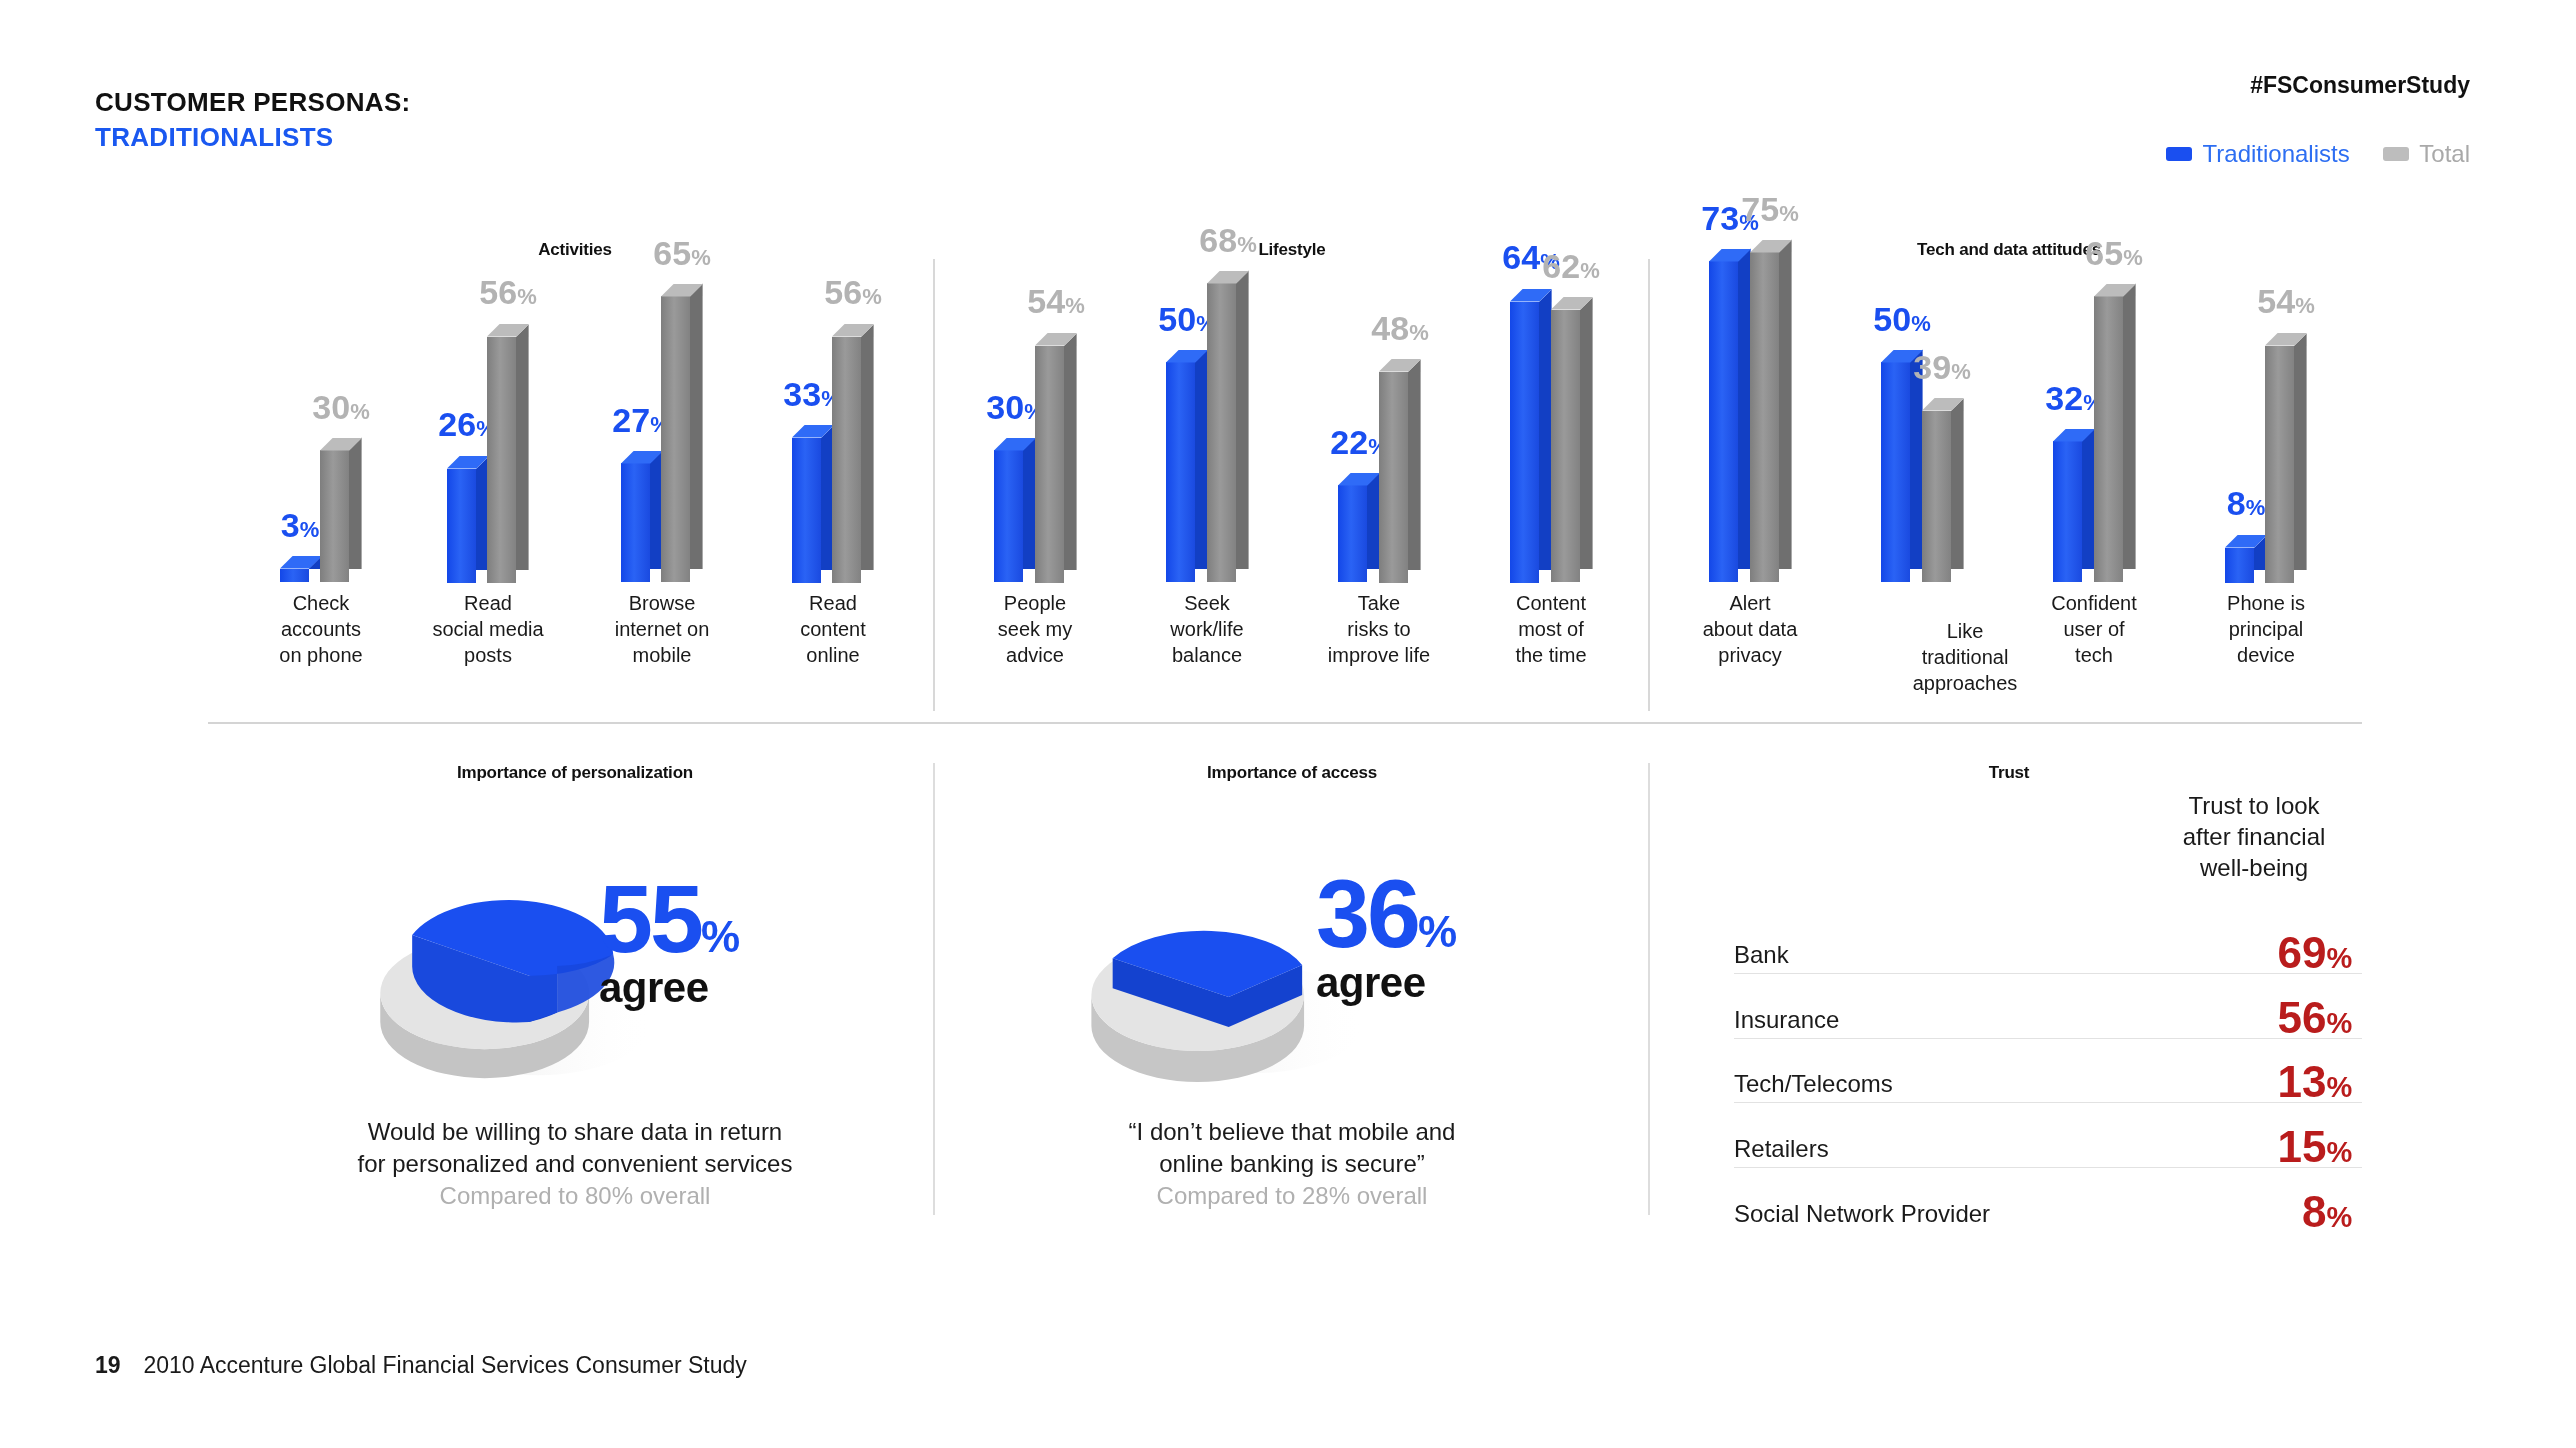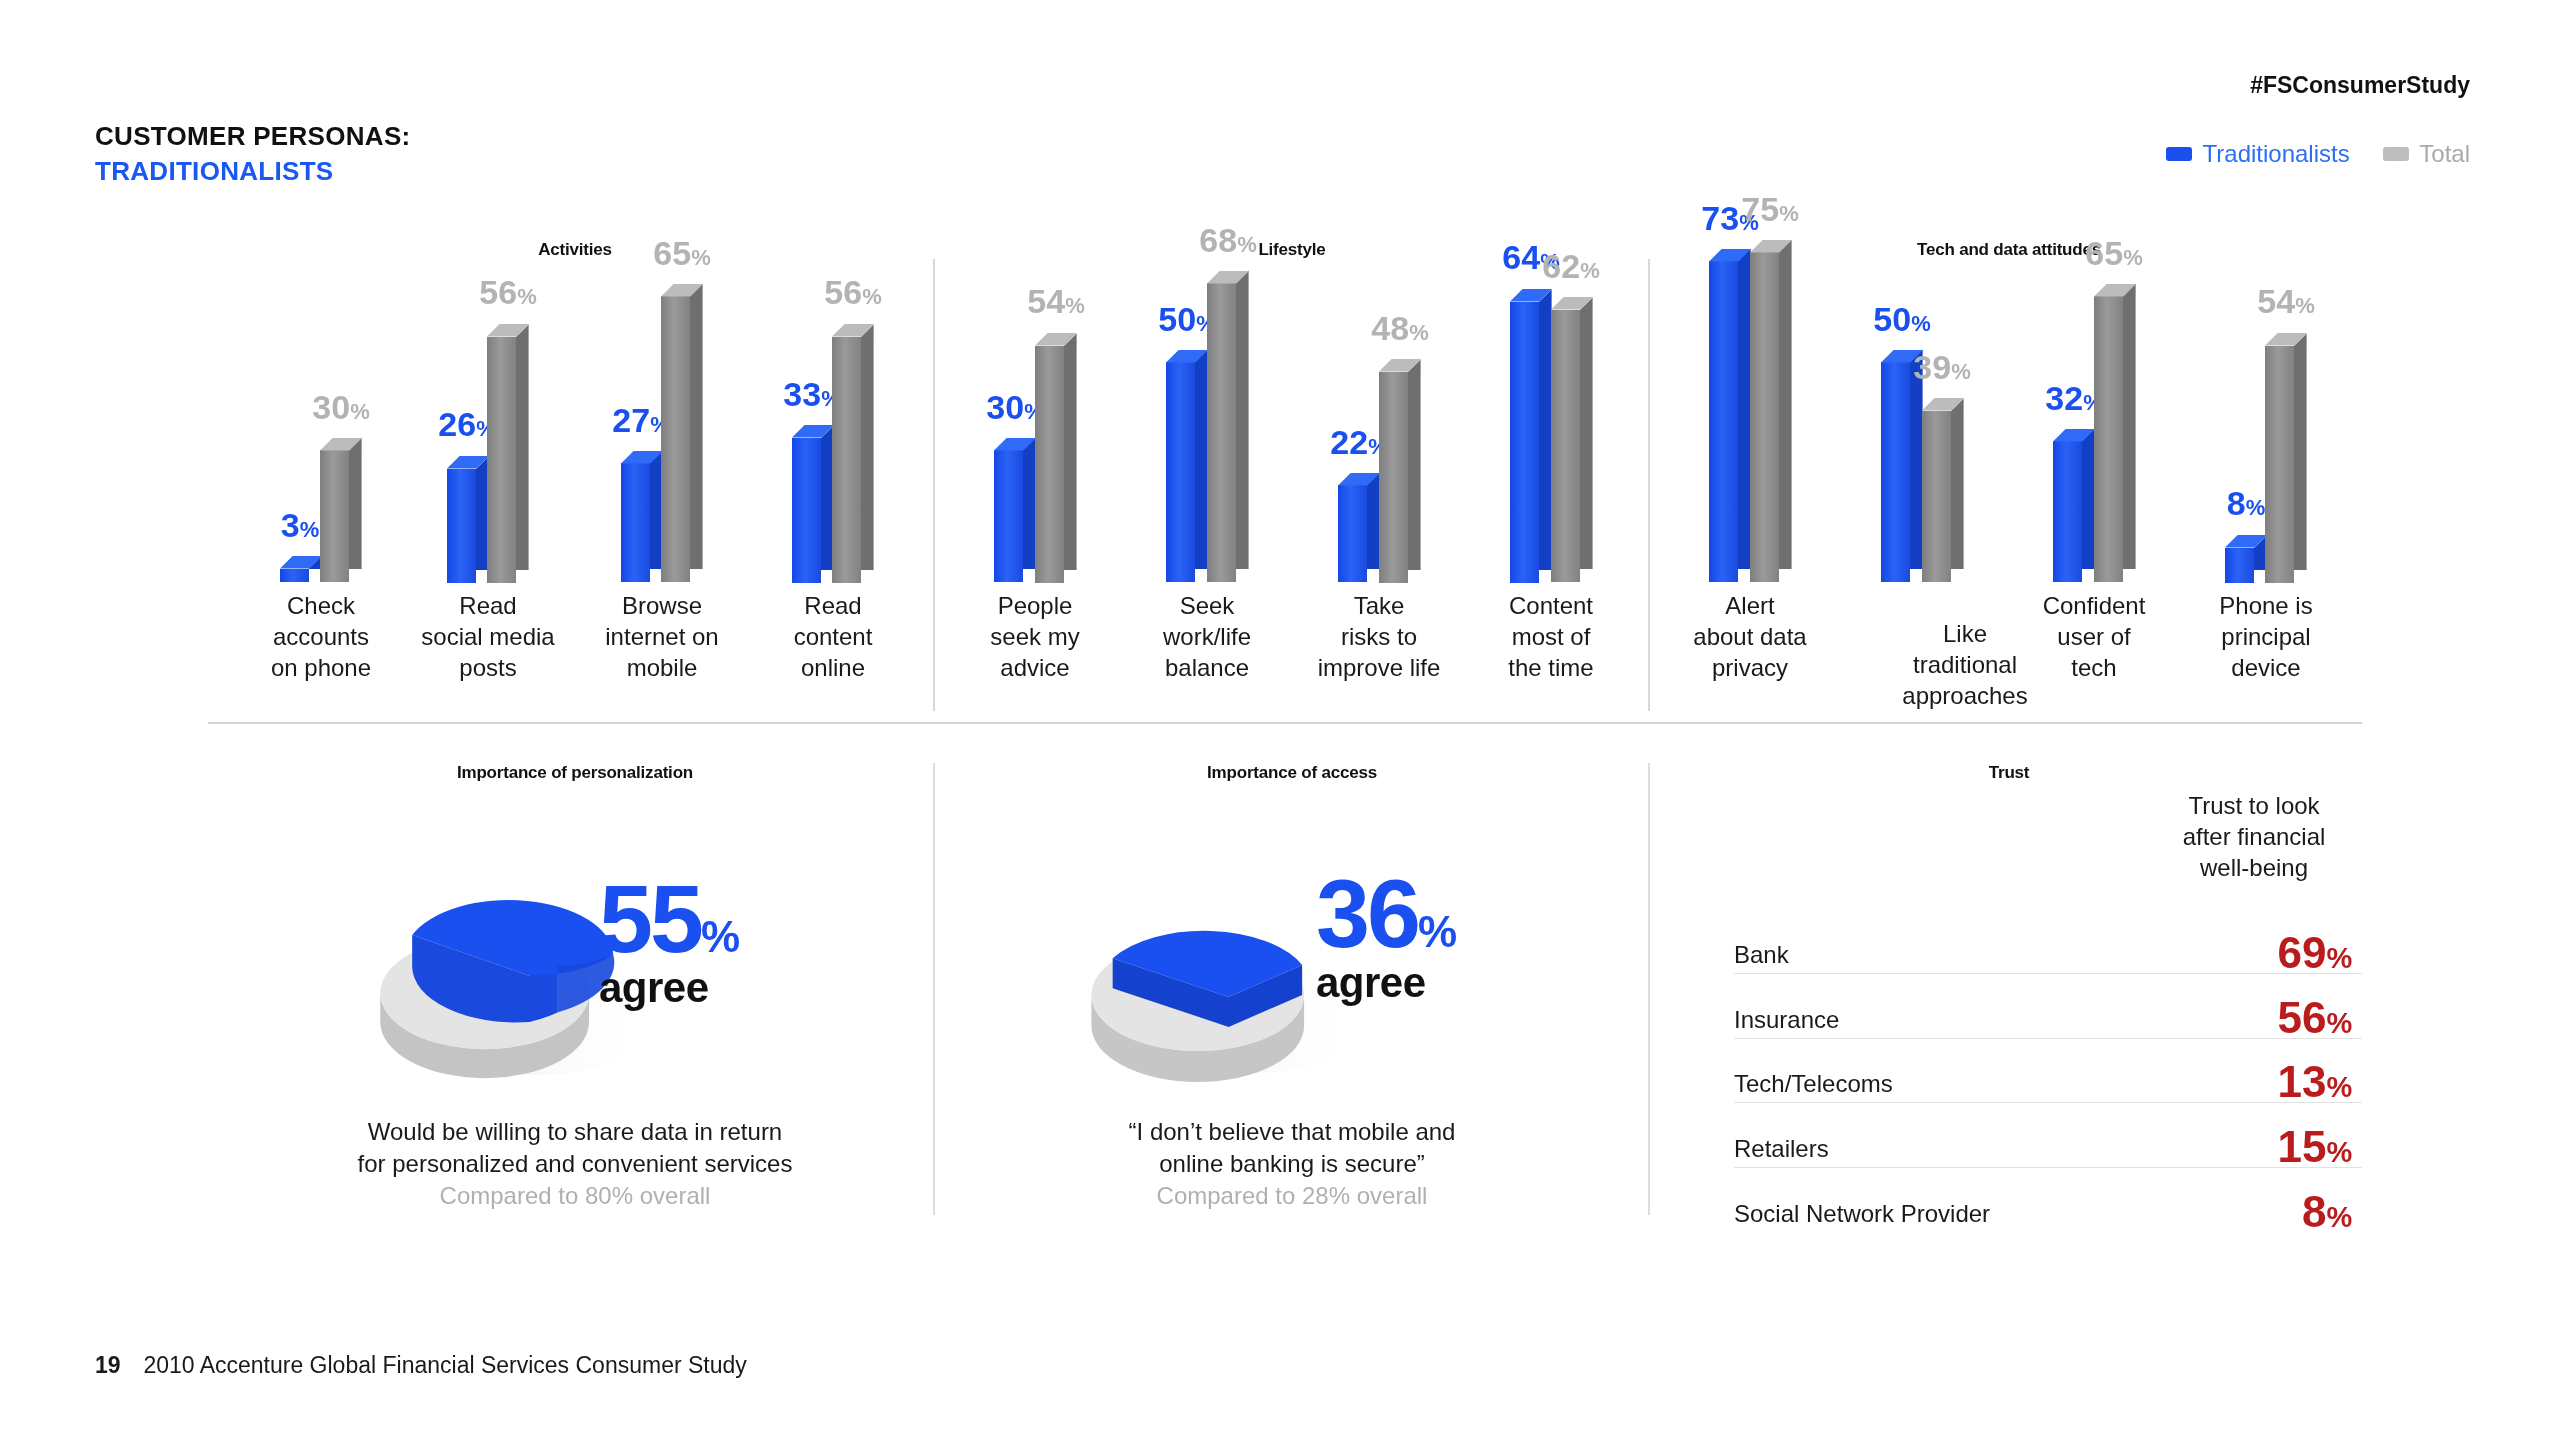--- a/index.html
+++ b/index.html
@@ -1,21 +1,21 @@
 <!DOCTYPE html>
 <html><head>
 <meta charset="utf-8">
 <style>
   html,body{margin:0;padding:0;background:#fff;}
   body{width:2576px;height:1449px;position:relative;overflow:hidden;
        font-family:"Liberation Sans",sans-serif;color:#111;}
 
   
   #header-title{position:absolute;left:95px;top:85px;font-size:26px;font-weight:bold;
-                letter-spacing:0.3px;line-height:1.34;margin-top:34px;}
+                letter-spacing:0.3px;line-height:1.34;}
   #header-title .l1{color:#111;display:block;}
   #header-title .l2{color:#1a58f0;display:block;}
   #hashtag{position:absolute;right:106px;top:72px;font-size:23px;font-weight:bold;color:#111;}
 
   #legend{position:absolute;right:106px;top:140px;display:flex;align-items:center;gap:33px;}
   .leg{display:flex;align-items:center;gap:10.6px;font-size:24px;}
   .swatch{width:26px;height:14.5px;border-radius:2.9px;display:inline-block;}
   .leg.blue{color:#2d6ef2;} .leg.blue .swatch{background:#1a4ff0;}
   .leg.grey{color:#a9a9a9;} .leg.grey .swatch{background:#bdbdbd;}
 
@@ -40,21 +40,21 @@
   .bar.grey .side{background:#6f6f6f;}
   .bar.grey .top{background:#bcbcbc;}
 
   .vlabel{position:absolute;white-space:nowrap;font-weight:bold;
           transform:translateX(-50%);line-height:1;}
   .vlabel .n{font-size:34px;}
   .vlabel .p{font-size:22px;}
   .vlabel.blue{color:#1a4ff0;}
   .vlabel.grey{color:#b3b3b3;}
 
-  .catlabel{position:absolute;text-align:center;font-size:24px;line-height:1.29;
+  .catlabel{position:absolute;text-align:center;font-size:20px;line-height:1.29;
             color:#1a1a1a;transform:translateX(-50%);white-space:nowrap;}
 
   
   .pie-wrap{position:absolute;}
   .pie-stat{position:absolute;font-weight:bold;line-height:.92;}
   .pie-stat .num{font-size:97px;color:#1a4ff0;letter-spacing:-2.9px;}
   .pie-stat .pct{font-size:44px;color:#1a4ff0;}
   .pie-stat .agree{display:block;font-size:42px;color:#111;margin-top:5.8px;letter-spacing:-0.5px;}
   .pie-cap{position:absolute;text-align:center;transform:translateX(-50%);
            font-size:24px;line-height:1.33;color:#1a1a1a;white-space:nowrap;}

